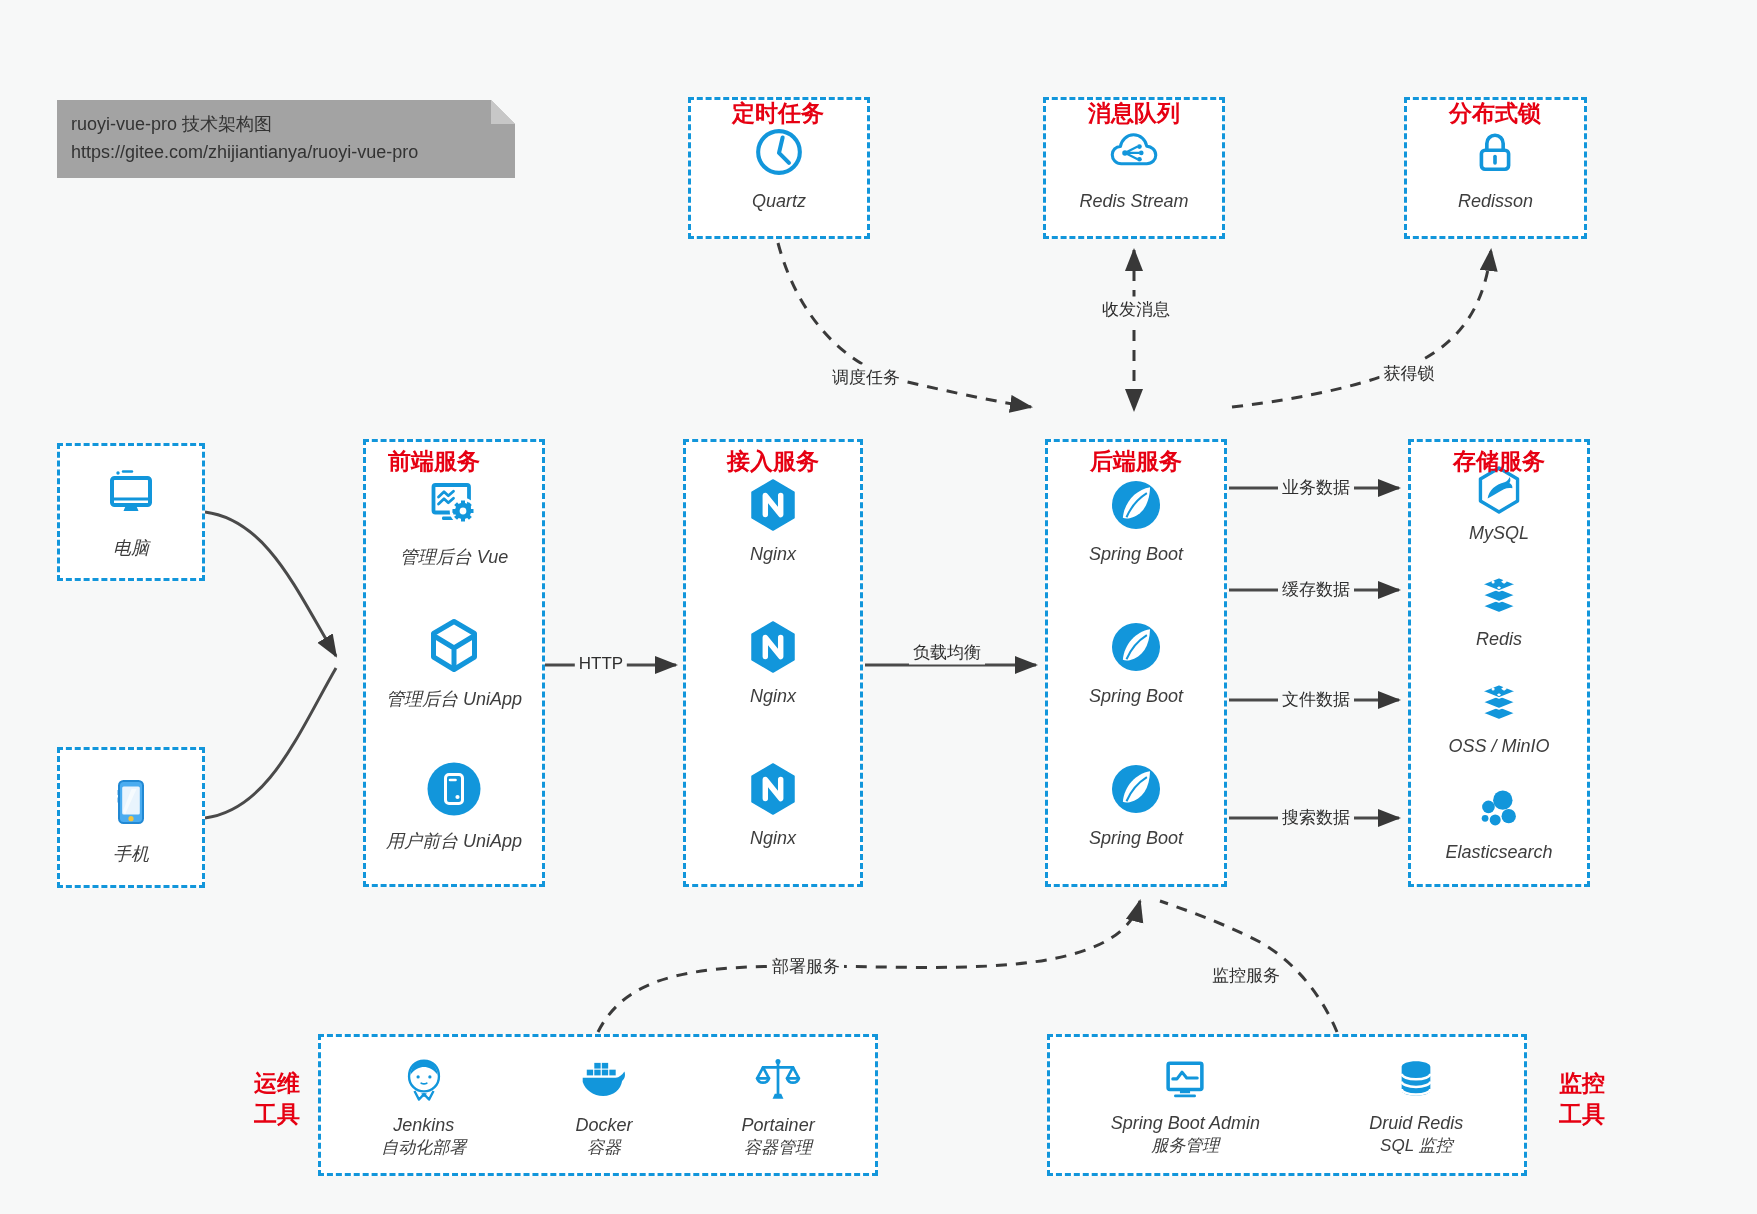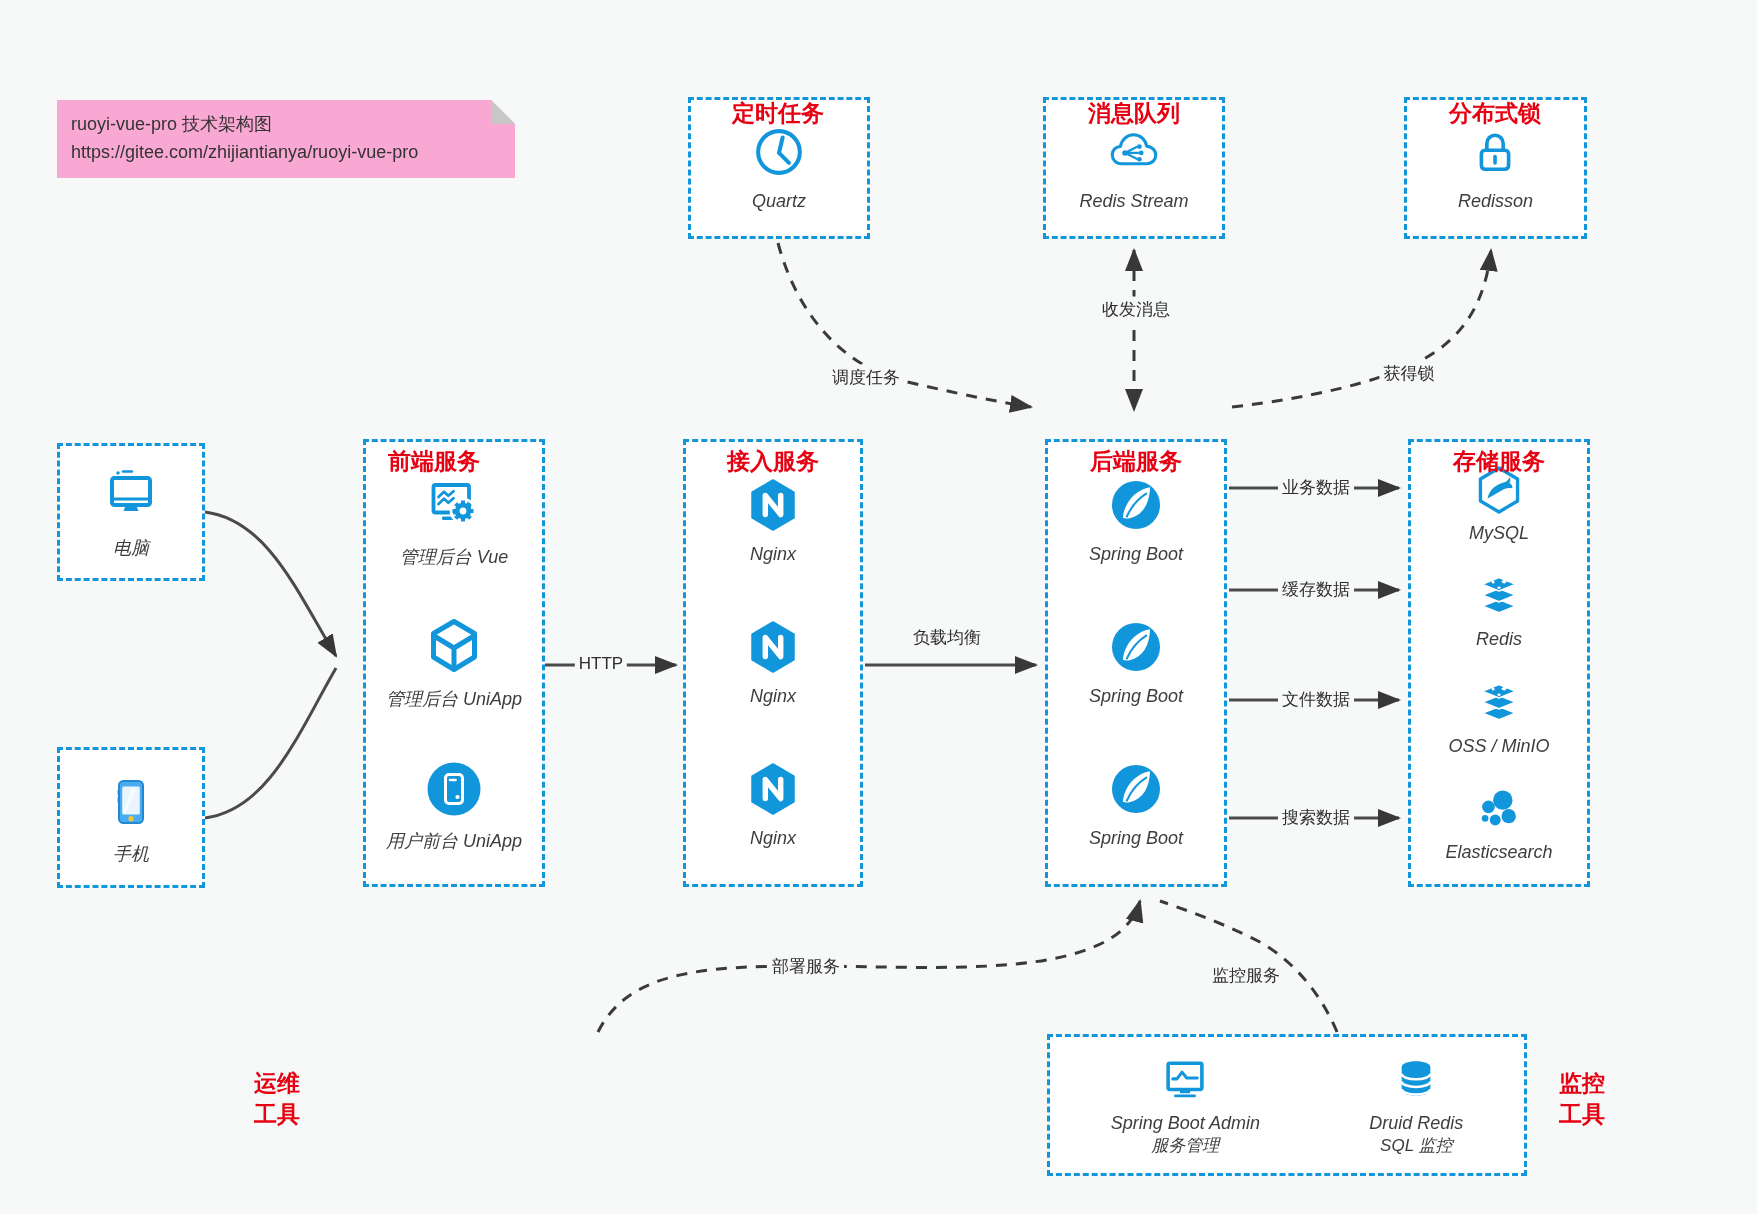--- a/index.html
+++ b/index.html
@@ -14,21 +14,21 @@
   .item .lbl{font-size:18px;color:#3d3d3d;white-space:nowrap;line-height:1.25;text-align:center;}
   .item .sub{font-size:17px;color:#3d3d3d;white-space:nowrap;line-height:1.25;margin-top:-3px;text-align:center;}
   .icon{display:block;}
   .i64{width:64px;height:64px;} .i58{width:58px;height:58px;} .i54{width:54px;height:54px;}
   .gtitle{position:absolute;transform:translateX(-50%);font-size:23px;font-weight:bold;
           color:#e60012;white-space:nowrap;z-index:3;margin-top:48px;}
   .side-title{position:absolute;transform:translateX(-50%);font-size:23px;font-weight:bold;
           color:#e60012;text-align:center;line-height:1.35;z-index:3;}
   .elabel{position:absolute;transform:translate(-50%,-50%);font-size:17px;color:#2e2e2e;
           background:#f7f8f8;padding:1px 4px;white-space:nowrap;z-index:4;}
-  .note{position:absolute;left:57px;top:100px;width:458px;background:#f9a8d4;
+  .note{position:absolute;left:57px;top:100px;width:458px;background:#a3a3a3;
         padding:11px 10px 11px 14px;box-sizing:border-box;font-size:18px;color:#333;
         line-height:1.55;z-index:3;}
   .note .fold-cut{position:absolute;top:0;right:0;width:24px;height:24px;background:#f7f8f8;
         clip-path:polygon(0 0,100% 0,100% 100%);}
   .note .fold{position:absolute;top:0;right:0;width:24px;height:24px;background:#c7c7c7;
         clip-path:polygon(0 0,100% 100%,0 100%);}
 </style>
 </head>
 <body>
 
@@ -355,40 +355,63 @@
       <div class="lbl">OSS / MinIO</div>
     </div>
     <div class="item" style="gap:5px">
       <svg class="icon i54" viewBox="0 0 64 64">
           <use href="#i-es"></use>
         </svg>
       <div class="lbl">Elasticsearch</div>
     </div>
   </div>
 
+  <div class="box row" style="left:318px;top:1034px;width:560px;height:142px">
+    <div class="item" style="gap:4px">
+      <svg class="icon i58" viewBox="0 0 64 64">
+          <use href="#i-jenkins"></use>
+        </svg>
+      <div class="lbl">Jenkins</div>
+      <div class="sub">自动化部署</div>
+    </div>
+    <div class="item" style="gap:4px">
+      <svg class="icon i58" viewBox="0 0 64 64">
+          <use href="#i-docker"></use>
+        </svg>
+      <div class="lbl">Docker</div>
+      <div class="sub">容器</div>
+    </div>
+    <div class="item" style="gap:4px">
+      <svg class="icon i58" viewBox="0 0 64 64">
+          <use href="#i-portainer"></use>
+        </svg>
+      <div class="lbl">Portainer</div>
+      <div class="sub">容器管理</div>
+    </div>
+  </div>
 
   <div class="box row" style="left:1047px;top:1034px;width:480px;height:142px">
     <div class="item" style="gap:4px">
       <svg class="icon i54" viewBox="0 0 64 64">
           <use href="#i-sb-admin"></use>
         </svg>
       <div class="lbl">Spring Boot Admin</div>
       <div class="sub">服务管理</div>
     </div>
     <div class="item" style="gap:4px">
       <svg class="icon i54" viewBox="0 0 64 64">
           <use href="#i-druid"></use>
         </svg>
       <div class="lbl">Druid Redis</div>
       <div class="sub">SQL 监控</div>
     </div>
   </div>
 
   <div class="elabel" style="left:601px;top:664px">HTTP</div>
-  <div class="elabel" style="left:947px;top:637px">负载均衡</div>
+  <div class="elabel" style="left:947px;top:652px">负载均衡</div>
   <div class="elabel" style="left:1316px;top:487px">业务数据</div>
   <div class="elabel" style="left:1316px;top:589px">缓存数据</div>
   <div class="elabel" style="left:1316px;top:699px">文件数据</div>
   <div class="elabel" style="left:1316px;top:817px">搜索数据</div>
   <div class="elabel" style="left:866px;top:377px">调度任务</div>
   <div class="elabel" style="left:1136px;top:309px">收发消息</div>
   <div class="elabel" style="left:1409px;top:373px">获得锁</div>
   <div class="elabel" style="left:806px;top:966px">部署服务</div>
   <div class="elabel" style="left:1246px;top:975px">监控服务</div>
 

